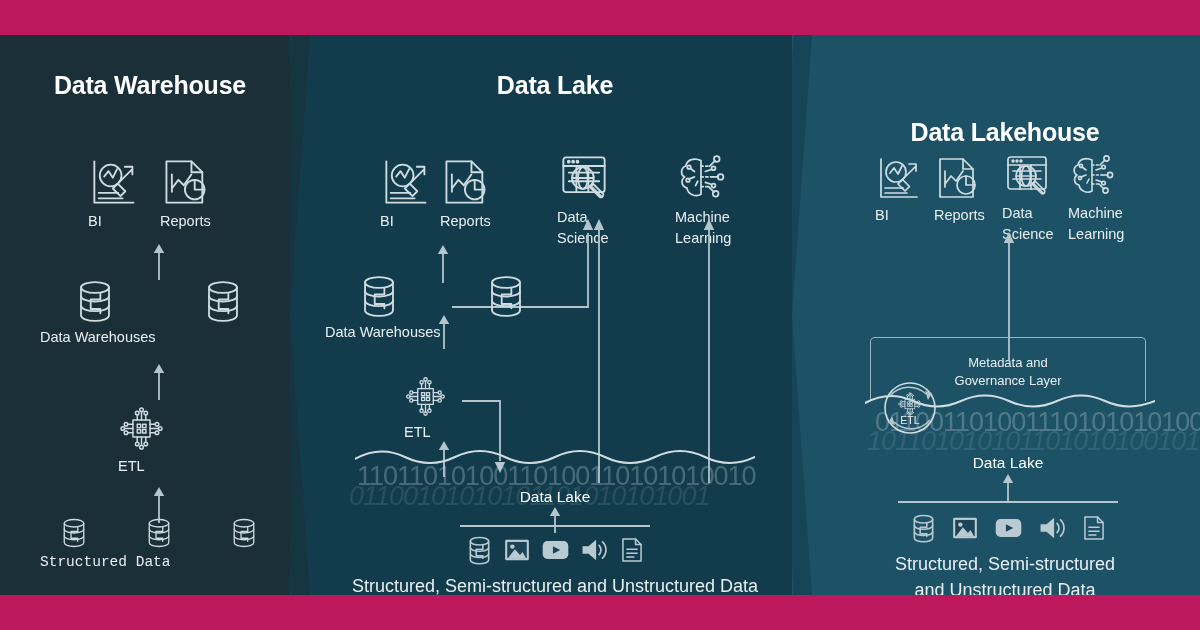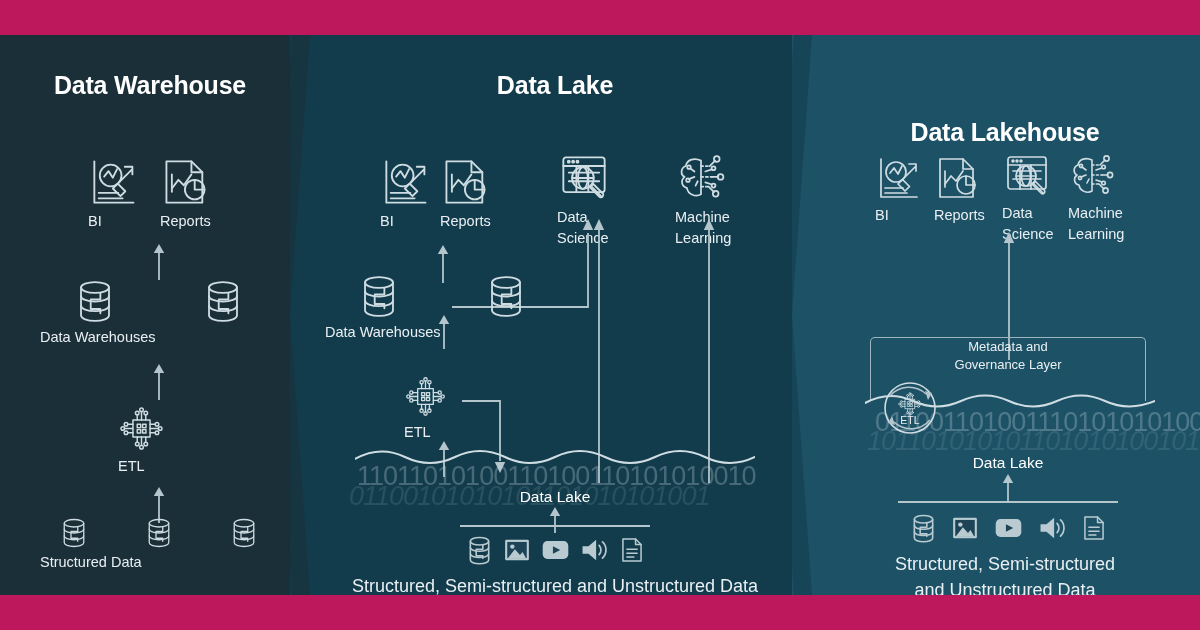--- a/index.html
+++ b/index.html
@@ -63,20 +63,21 @@
   .lakelabel {
     position: absolute; text-align: center; font-size: 15.5px; color: #ffffff;
   }
   .govbox {
     position: absolute;
     border: 1.6px solid #9fb5bd;
     border-bottom: none;
     border-radius: 5px 5px 0 0;
     text-align: center;
     font-size: 13px; line-height: 1.35; color: #e9eff2;
+    padding-top: 16px;
     white-space: pre-line;
   }
   .srcbar { position: absolute; background: #b4c5cc; height: 1.6px; }
   .srcicons { position: absolute; display: flex; justify-content: space-between; }
 </style>
 </head>
 <body>
 
 <div id="stage">
   <div id="band">
@@ -269,21 +270,21 @@
             </svg>
         </span>
         <div class="lbl">ETL</div>
       </div>
 
       <svg class="arrow" style="left:148px; top:450px;" width="22" height="40" viewBox="0 0 22 40">
         <path d="M11 38 L11 9" stroke="#b4c5cc" stroke-width="1.8"></path>
         <path d="M11 2 L16.2 11 L5.8 11 Z" fill="#b4c5cc"></path>
       </svg>
 
-      <div class="node" style="left:40px; top:483px; width:238px;">
+      <div class="node" style="left:40px; top:483px; width:238px;font-family:Liberation Mono, monospace;">
         <div style="display:flex; justify-content:center; gap:16px;">
           <span class="ico">
             <svg width="26" height="30" viewBox="0 0 34 40">
                 <use href="#ic-db"></use>
               </svg>
           </span>
           <span class="ico">
             <svg width="26" height="30" viewBox="0 0 34 40">
                 <use href="#ic-db"></use>
               </svg>

